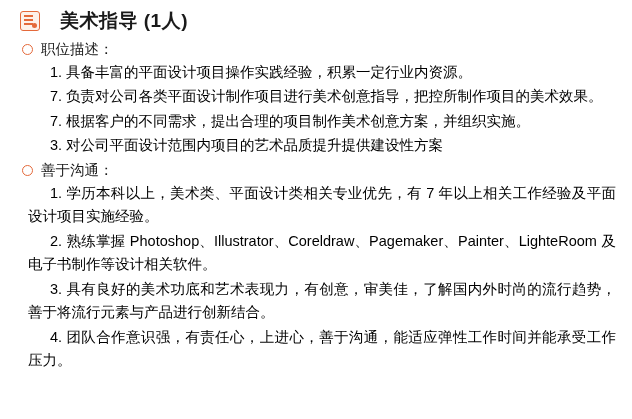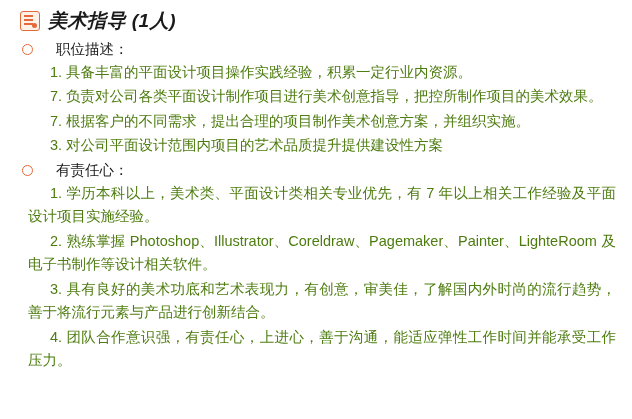--- a/index.html
+++ b/index.html
@@ -19,24 +19,23 @@
     width: 632px;
     height: 419px;
     box-sizing: border-box;
     padding: 8px 14px 0 14px;
   }
 
   
   .title-row {
     display: flex;
     align-items: center;
-    gap: 8px;
+    gap: 20px;
     padding-left: 6px;
     margin-bottom: 6px;
-    font-style: italic;
   }
   .title-icon {
     width: 20px;
     height: 20px;
     flex: 0 0 auto;
     position: relative;
     border: 1.5px solid #e4693a;
     border-radius: 3px;
     background: #fdf1ea;
     box-sizing: border-box;
@@ -69,21 +68,21 @@
     white-space: nowrap;
   }
 
   
   .section {
     margin-bottom: 2px;
   }
   .section-head {
     display: flex;
     align-items: center;
-    gap: 23px;
+    gap: 8px;
     margin: 3px 0 2px 0;
     padding-left: 8px;
   }
   .bullet-ring {
     width: 11px;
     height: 11px;
     border: 1.6px solid #e4693a;
     border-radius: 50%;
     box-sizing: border-box;
     flex: 0 0 auto;
@@ -91,21 +90,21 @@
   .section-title {
     font-size: 14.5px;
     color: #1a1a1a;
     white-space: nowrap;
   }
 
   
   .item {
     font-size: 14.5px;
     line-height: 1.62;
-    color: #4d7c0f;
+    color: #000000;
     text-align: justify;
     text-justify: inter-ideograph;
     margin: 0 0 1px 0;
     padding: 0 2px 0 14px;
     text-indent: 22px;
   }
   .item.latin-mix {
     word-spacing: 0.5px;
   }
 </style>
@@ -126,21 +125,21 @@
     </div>
     <p class="item">1. 具备丰富的平面设计项目操作实践经验，积累一定行业内资源。</p>
     <p class="item">7. 负责对公司各类平面设计制作项目进行美术创意指导，把控所制作项目的美术效果。</p>
     <p class="item">7. 根据客户的不同需求，提出合理的项目制作美术创意方案，并组织实施。</p>
     <p class="item">3. 对公司平面设计范围内项目的艺术品质提升提供建设性方案</p>
   </div>
 
   <div class="section">
     <div class="section-head">
       <span class="bullet-ring"></span>
-      <span class="section-title">有责任心：</span>
+      <span class="section-title">善于沟通：</span>
     </div>
     <p class="item">1. 学历本科以上，美术类、平面设计类相关专业优先，有 7 年以上相关工作经验及平面设计项目实施经验。</p>
     <p class="item latin-mix">2. 熟练掌握 Photoshop、Illustrator、Coreldraw、Pagemaker、Painter、LighteRoom 及电子书制作等设计相关软件。</p>
     <p class="item">3. 具有良好的美术功底和艺术表现力，有创意，审美佳，了解国内外时尚的流行趋势，善于将流行元素与产品进行创新结合。</p>
     <p class="item">4. 团队合作意识强，有责任心，上进心，善于沟通，能适应弹性工作时间并能承受工作压力。</p>
   </div>
 
 </div>
 
 </body></html>

